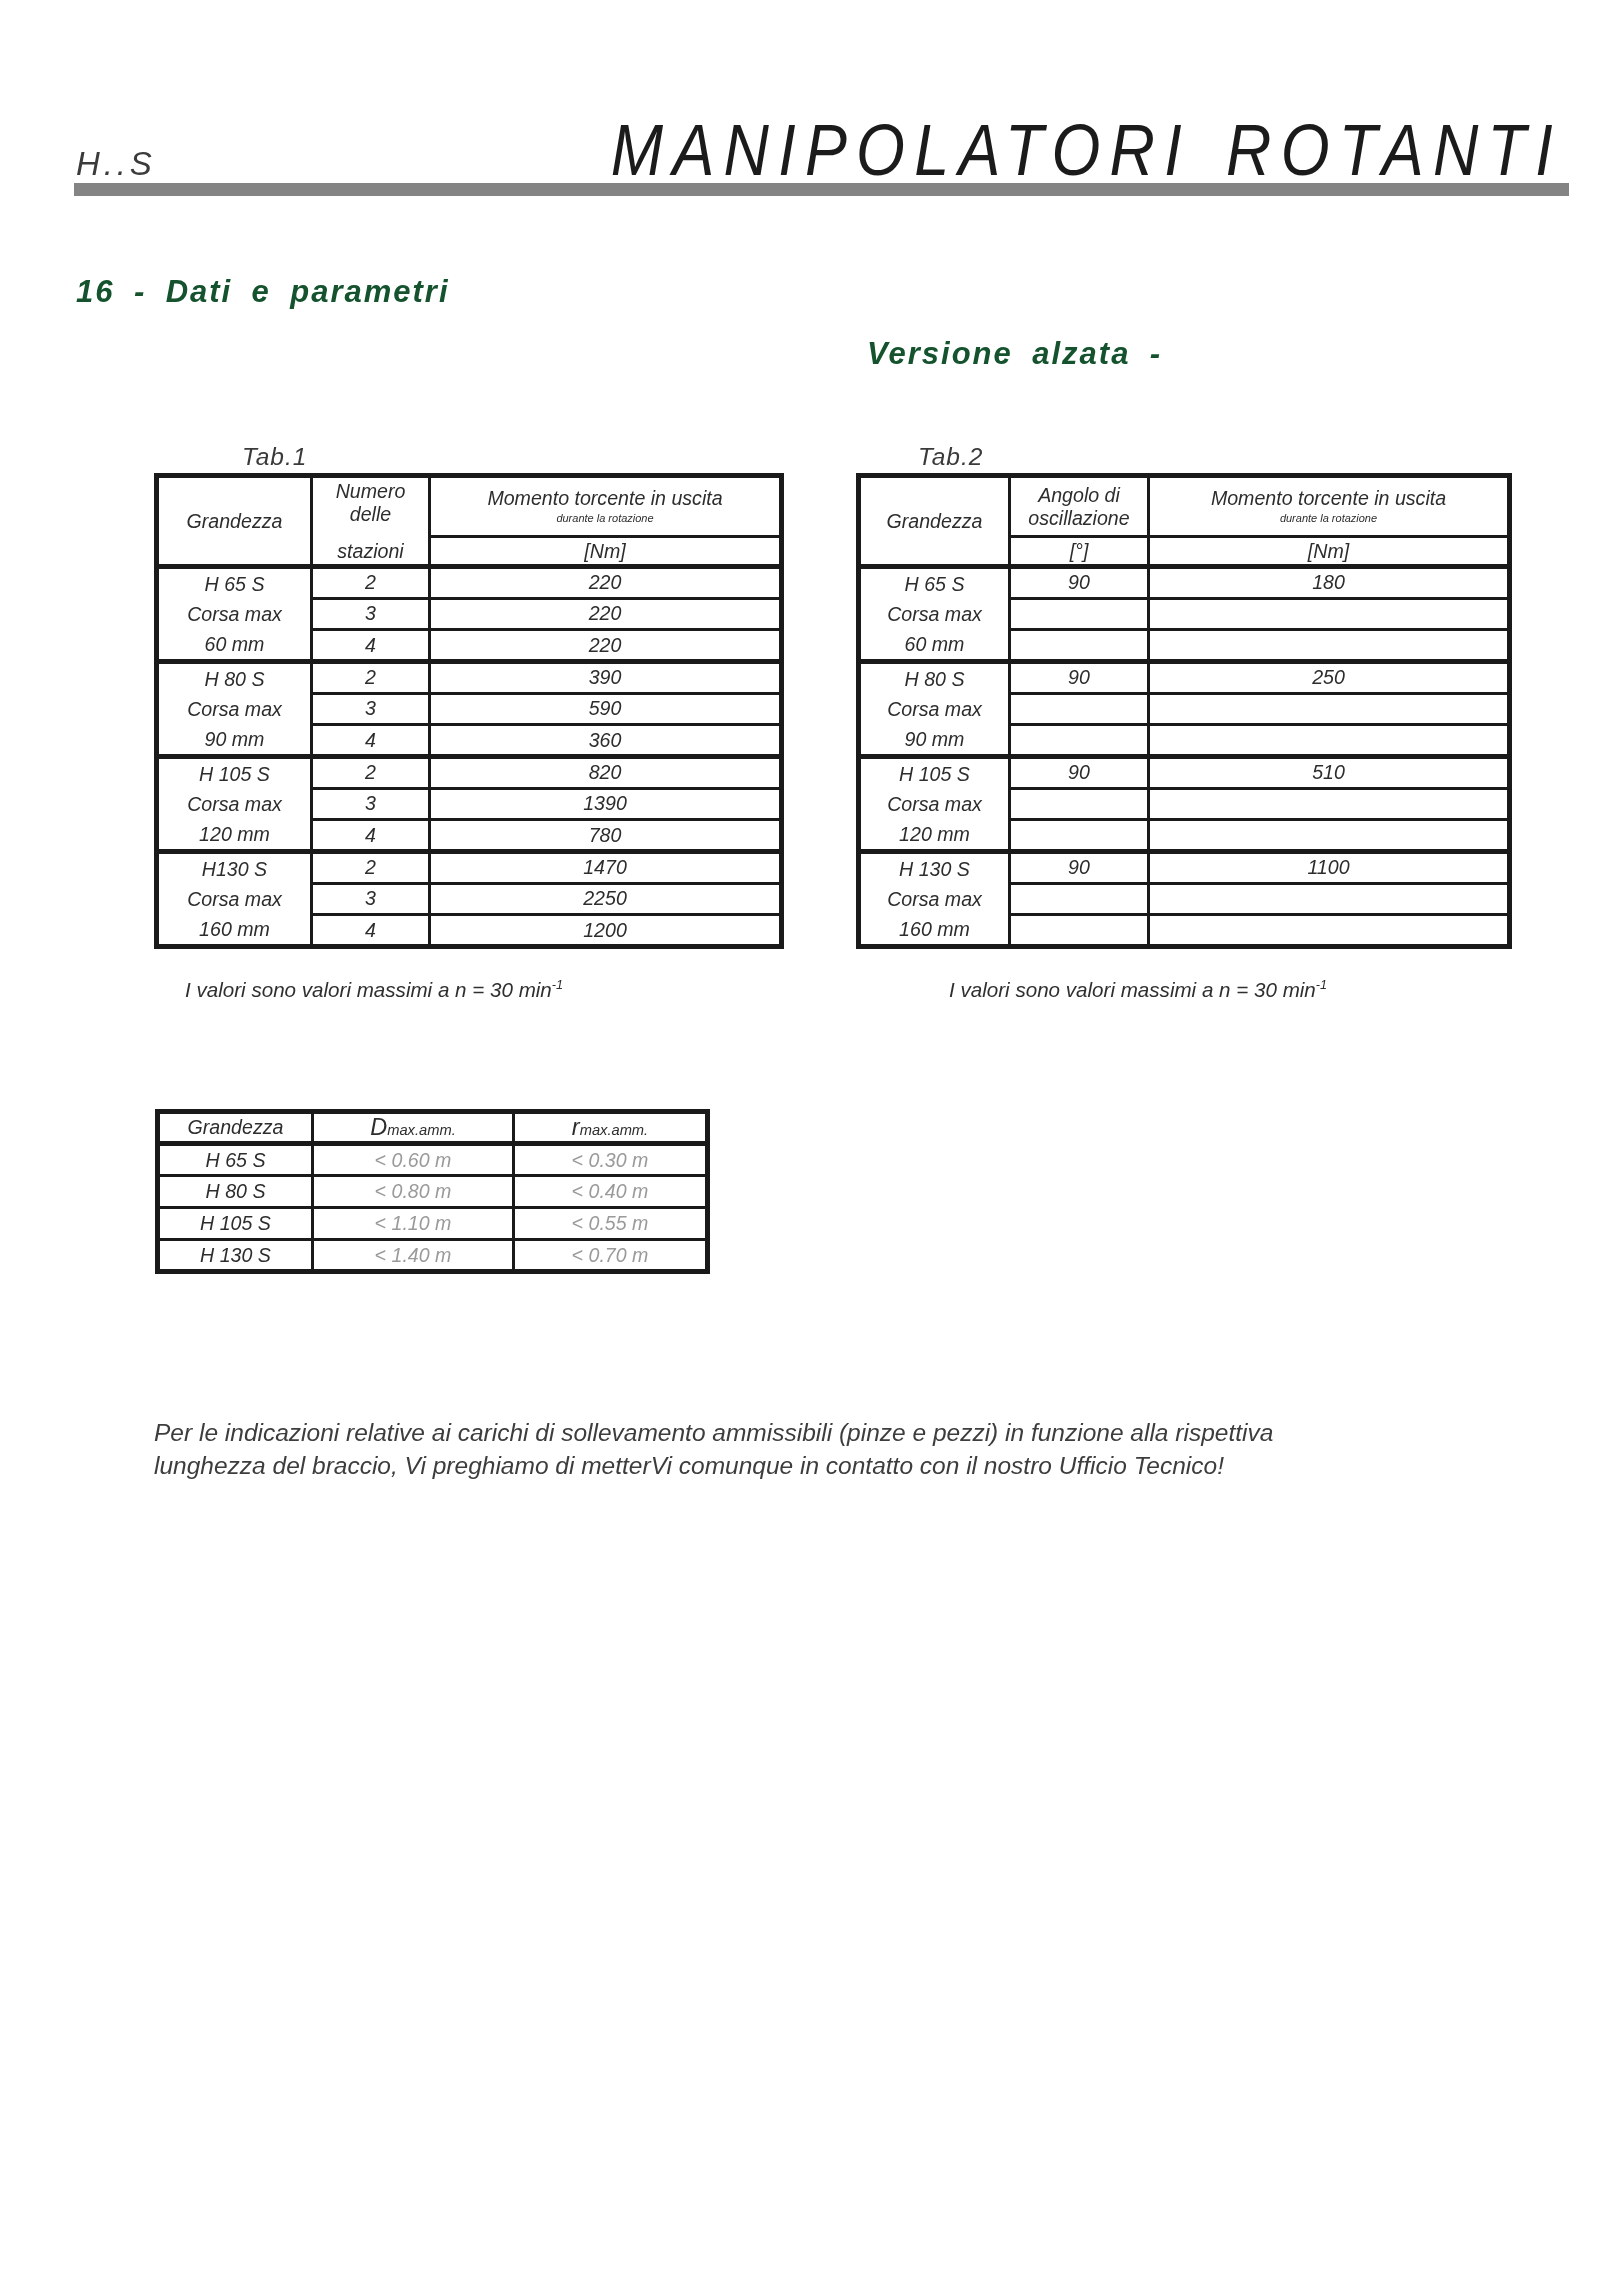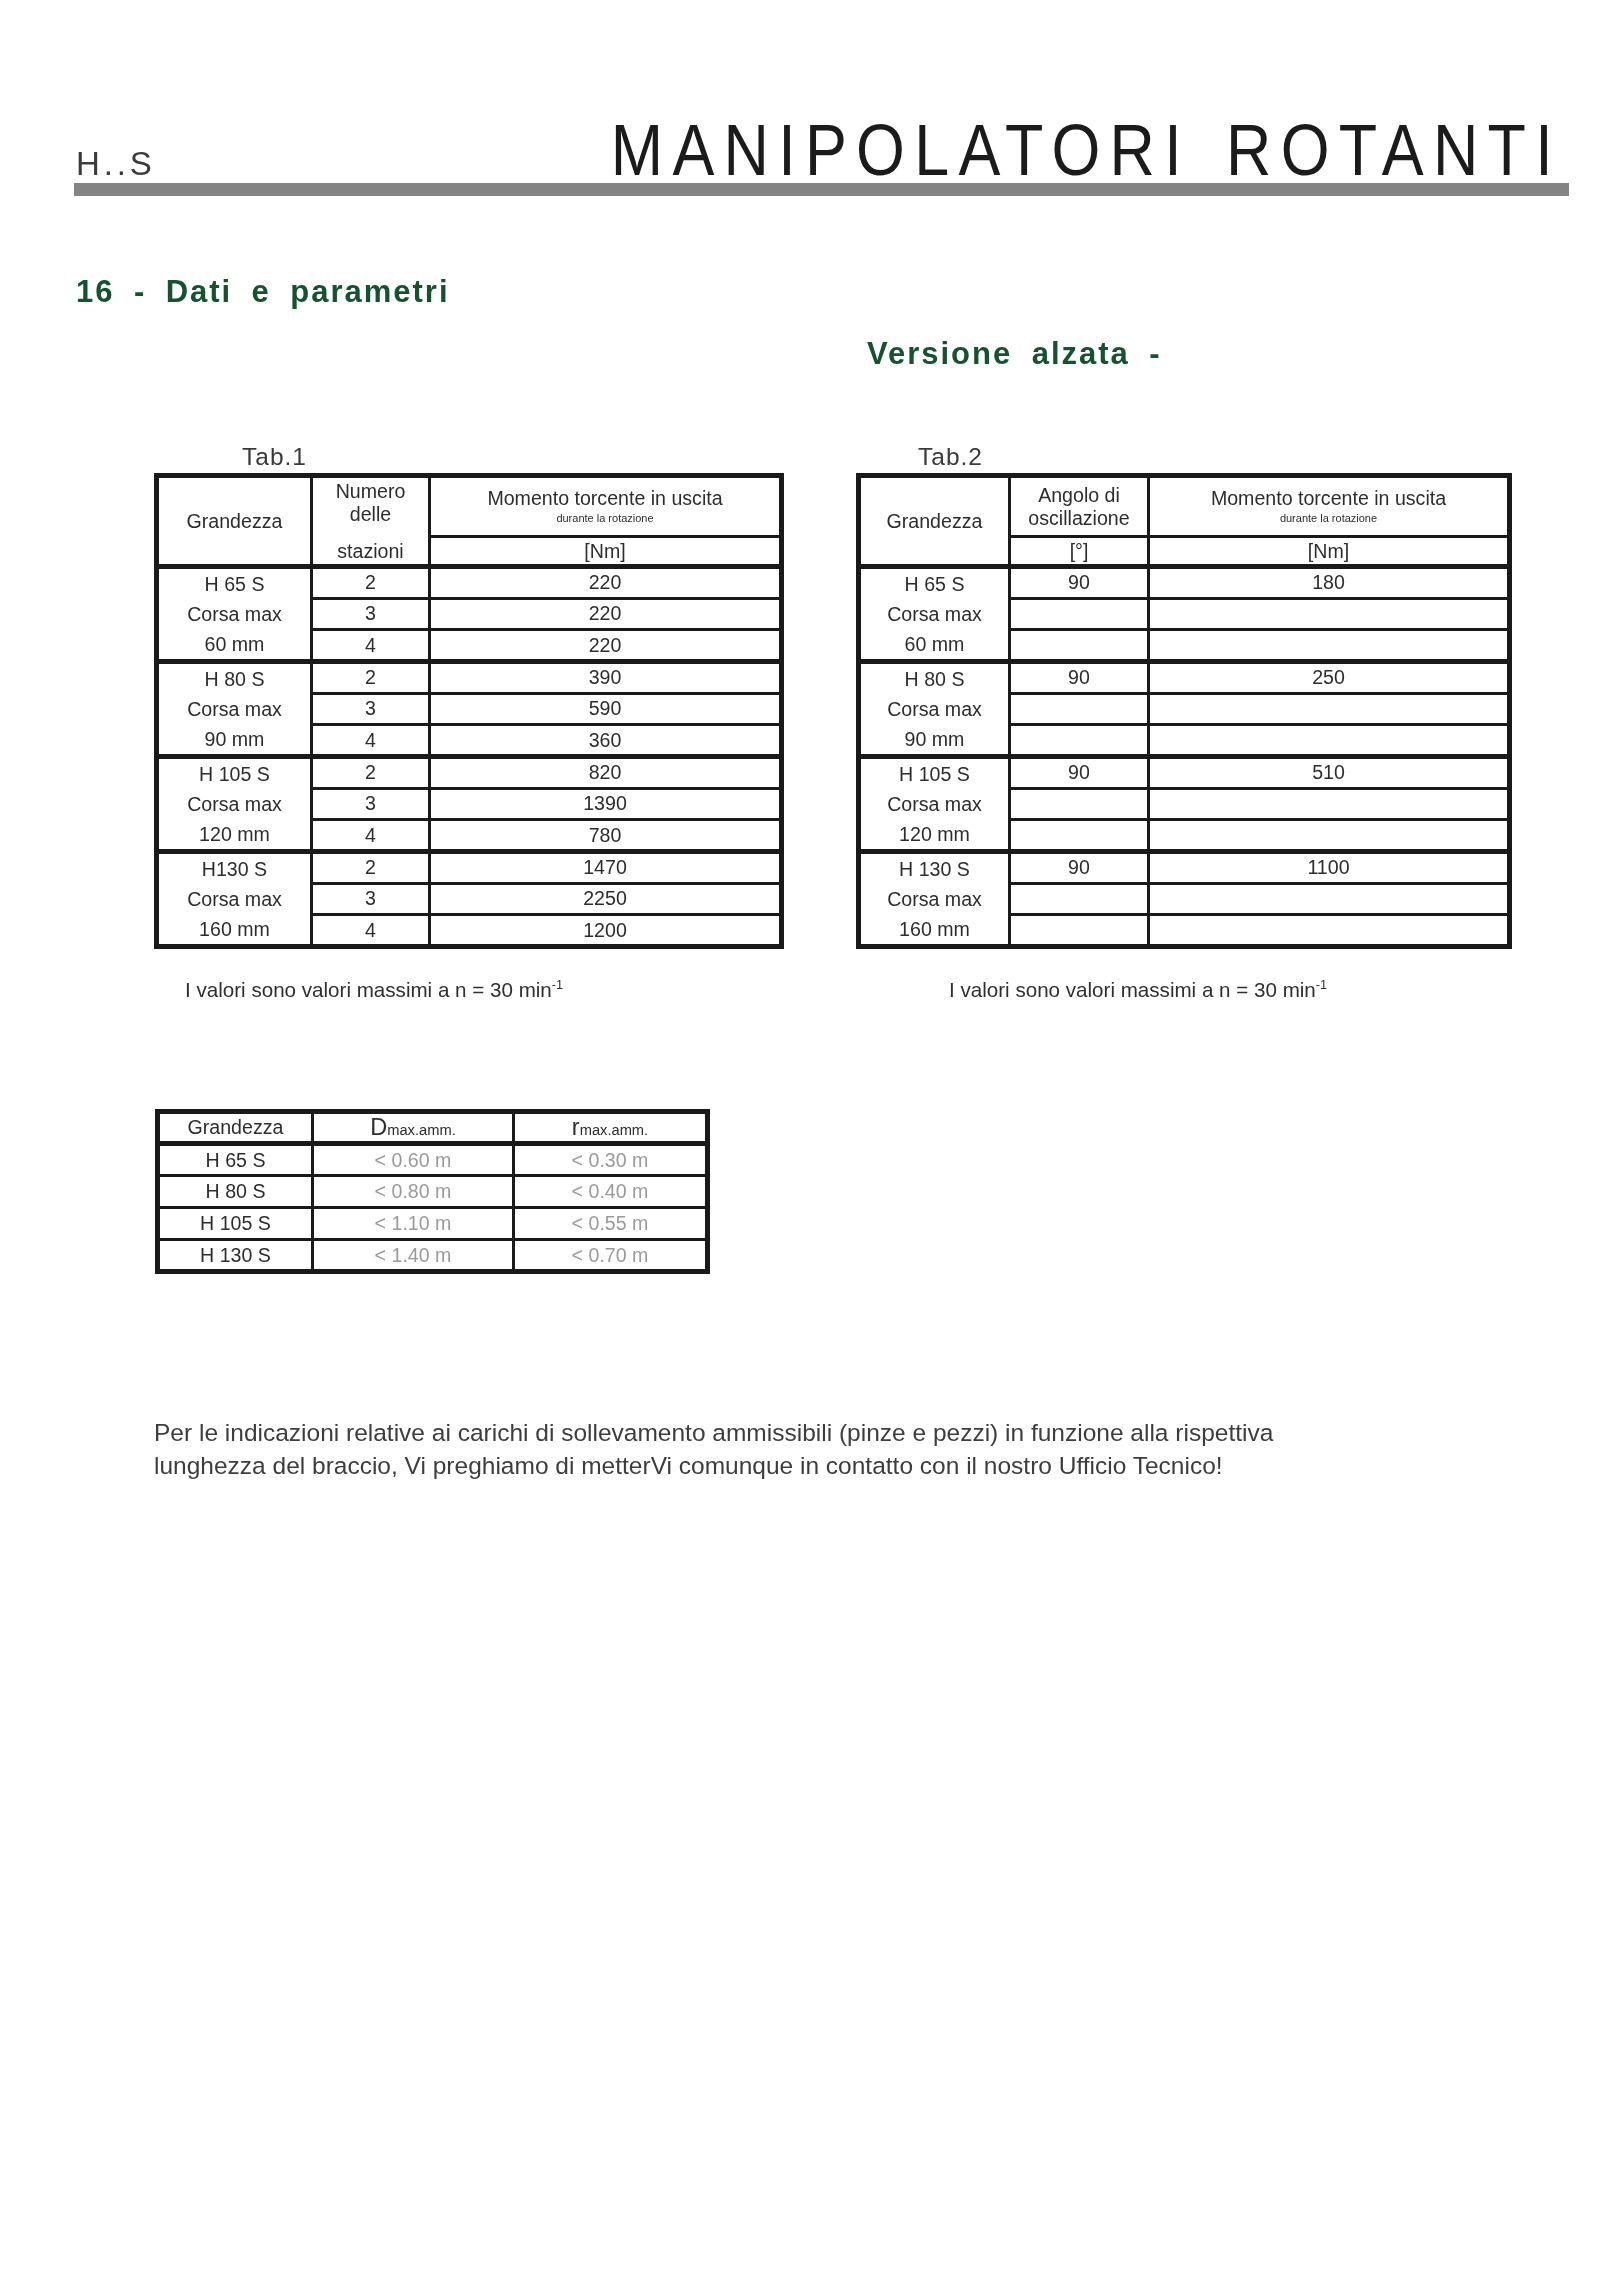--- a/index.html
+++ b/index.html
@@ -1,18 +1,18 @@
 <!DOCTYPE html>
 <html><head>
 <meta charset="utf-8">
 <style>
   html,body { margin:0; padding:0; background:#ffffff; }
   .page {
     position:relative; width:1621px; height:1645px; background:#ffffff;
-    font-family:"Liberation Sans","DejaVu Sans",sans-serif; overflow:hidden;
+    font-family:"Liberation Sans","DejaVu Sans",sans-serif; overflow:hidden;font-style:italic;
   }
 
   
   .model-code {
     position:absolute; left:76px; top:145px;
     font-size:33px; color:#3b3b3b; letter-spacing:3.9px;
   }
   .page-title {
     position:absolute; right:59px; top:108px;
     font-size:73px; color:#1b1b1b; letter-spacing:10.8px; word-spacing:9.8px;

